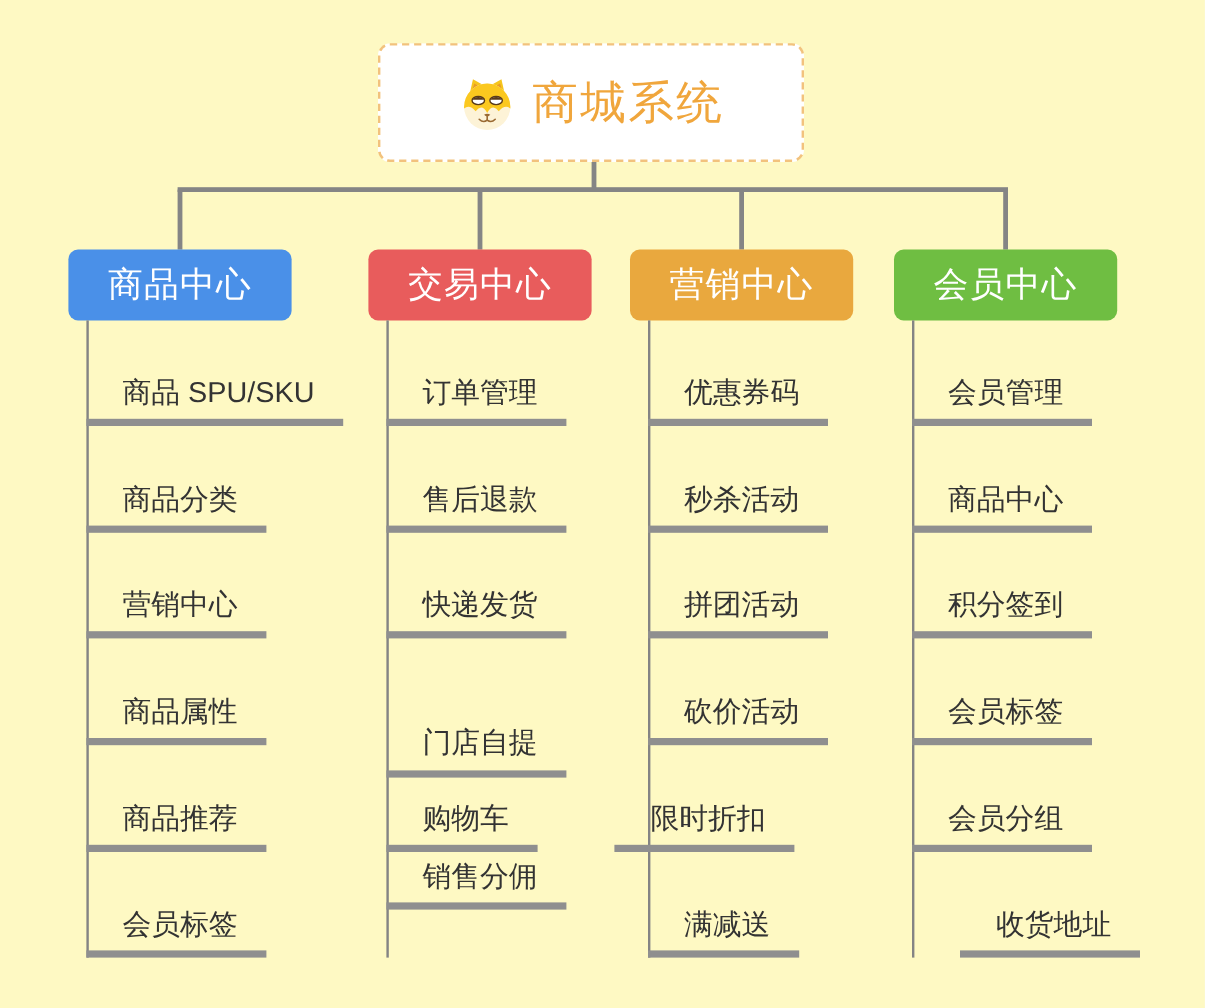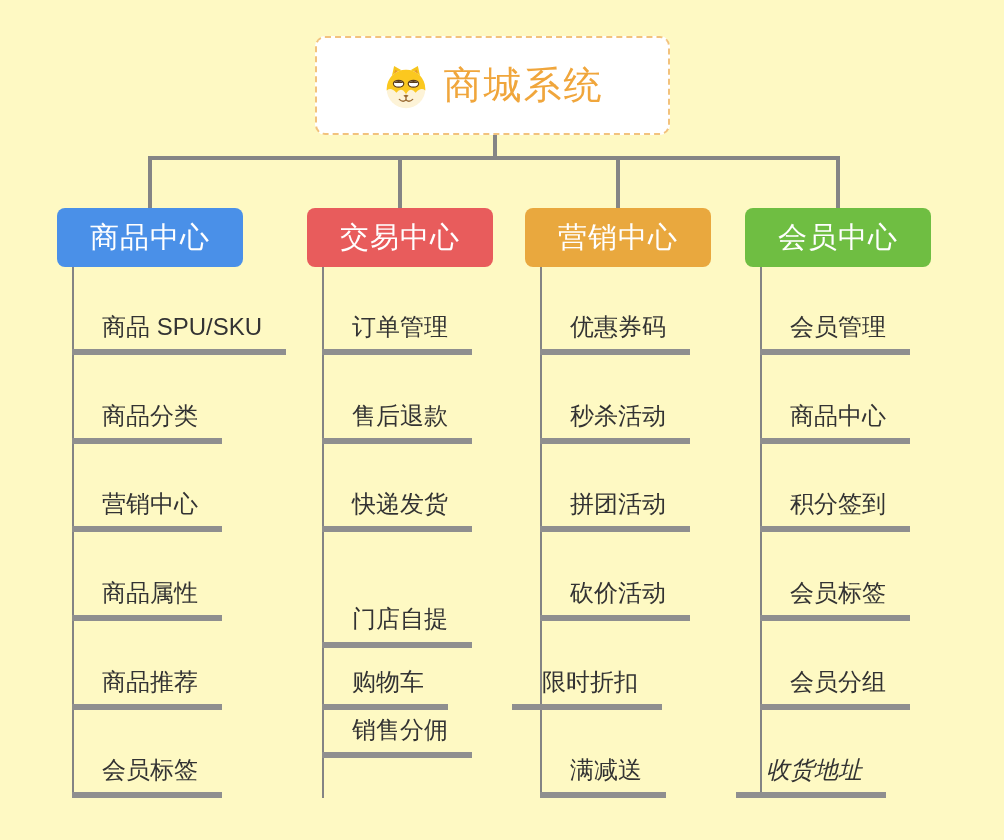--- a/index.html
+++ b/index.html
@@ -197,18 +197,18 @@
       </div>
       <div class="leaf" style="left: 760px; top: 486px; border-bottom-color: rgb(143, 143, 143); font-family: Liberation Mono, monospace;">
         <span class="leaf-label">积分签到</span>
       </div>
       <div class="leaf" style="left: 760px; top: 575px; border-bottom-color: rgb(143, 143, 143);">
         <span class="leaf-label">会员标签</span>
       </div>
       <div class="leaf" style="left: 760px; top: 664px; border-bottom-color: rgb(143, 143, 143);">
         <span class="leaf-label">会员分组</span>
       </div>
-      <div class="leaf" style="left: 736px; top: 752px; border-bottom-color: rgb(143, 143, 143); font-style: italic;">
+      <div class="leaf" style="left: 800px; top: 752px; border-bottom-color: rgb(143, 143, 143);">
         <span class="leaf-label">收货地址</span>
       </div>
     </div>
 
 </div>
 
 </body></html>

